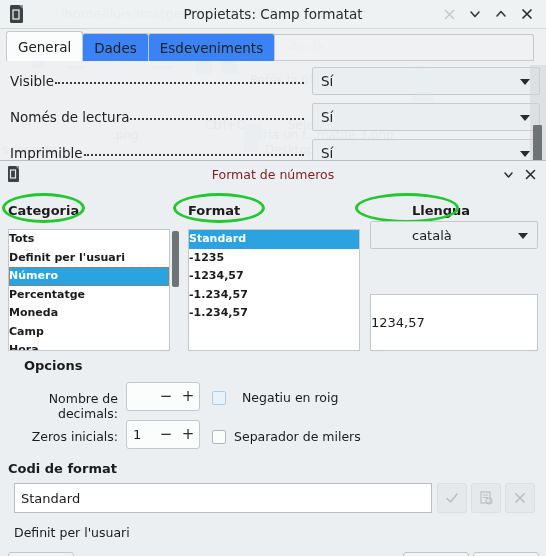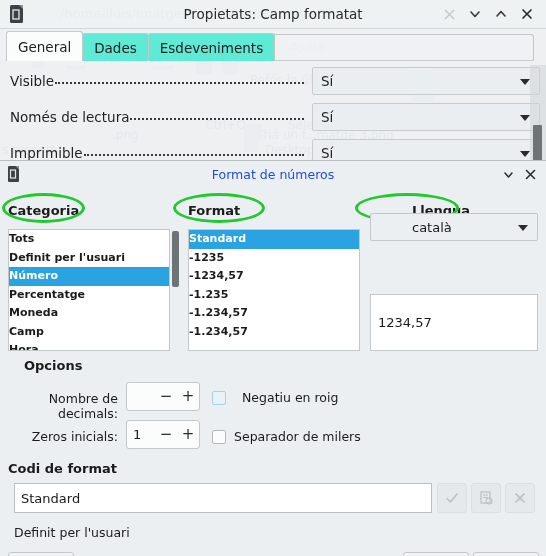--- a/index.html
+++ b/index.html
@@ -62,21 +62,21 @@
     padding-left: 6px; padding-right: 12px;
   }
   .tabstrip::after {
     content: ""; position: absolute; left: 6px; right: 12px; bottom: 0;
     height: 1px; background: #c7ccce;
   }
   .tab {
     height: 28px; padding: 0 11px; display: flex; align-items: center;
     font-size: 13.5px; color: #222; border: 1px solid #c3c8ca;
     border-bottom: none; border-radius: 3px 3px 0 0; margin-right: -1px;
-    background: #5eead4; position: relative; z-index: 1;
+    background: #3b82f6; position: relative; z-index: 1;
   }
   .tab.active { background: #fbfcfc; z-index: 2; height: 30px; }
   .tab-filler {
     flex: 1; height: 27px; border: 1px solid #c3c8ca; border-bottom: none;
     border-radius: 0 3px 0 0; background: rgba(240,243,244,0.55);
     margin-left: -1px;
   }
 
   .prop-row {
     display: flex; align-items: center; height: 33px; padding: 0 6px 0 10px;
@@ -115,21 +115,21 @@
   .dlg-num {
     position: absolute; left: 0; top: 160px; width: 546px; height: 396px;
     background: #eceff1; border-top: 1px solid #b9bec0;
   }
   .num-titlebar {
     position: relative; height: 26px; background: #eceff1;
     display: flex; align-items: center;
   }
   .num-title-text {
     position: absolute; left: 0; right: 0; text-align: center;
-    font-size: 12.5px; color: #1d4ed8;
+    font-size: 12.5px; color: #7f1d1d;
   }
   .num-win-btns {
     margin-left: auto; display: flex; align-items: center; padding-right: 8px;
     gap: 6px; z-index: 3;
   }
 
   .section-head {
     font-size: 13px; font-weight: bold; color: #1b1b1b;
   }
   .oval {
@@ -155,21 +155,21 @@
     position: absolute; width: 7px; border-radius: 2px; background: #6e7376;
   }
 
   .lang-combo {
     position: absolute; background: #eceff1; border: 1px solid #c3c8ca;
     border-radius: 2px; display: flex; align-items: center; padding: 0 9px;
     font-size: 13px; color: #1b1b1b;
   }
   .preview-box {
     position: absolute; background: #ffffff; border: 1px solid #c3c8ca;
-    display: flex; align-items: center; padding-left: 7px;
+    display: flex; align-items: center; 
     font-size: 13px; color: #1b1b1b;
   }
 
   .opt-label {
     position: absolute; font-size: 12.5px; color: #1b1b1b;
     text-align: right;
   }
   .spinner {
     position: absolute; height: 29px; background: #fbfcfc;
     border: 1px solid #c3c8ca; border-radius: 3px;
@@ -358,26 +358,25 @@
       <div class="list-item">Moneda</div>
       <div class="list-item">Camp</div>
       <div class="list-item">Hora</div>
     </div>
     <div class="list-scroll" style="left:172px; top:70px; height:56px;"></div>
 
     <div class="listbox" style="left:188px; top:68px; width:172px; height:122px;">
       <div class="list-item sel">Standard</div>
       <div class="list-item">-1235</div>
       <div class="list-item">-1234,57</div>
-      <div class="list-item">-1.235</div>
       <div class="list-item">-1.234,57</div>
       <div class="list-item">-1.234,57</div>
     </div>
 
-    <div class="lang-combo" style="left:370px; top:52px; width:168px; height:28px;padding-left:41px;">
+    <div class="lang-combo" style="left:370px; top:60px; width:168px; height:28px;padding-left:41px;">
       <span>català</span>
       <span class="combo-arrow"></span>
     </div>
 
     <div class="preview-box" style="left:370px; top:133px; width:168px; height:57px;">
       <span>1234,57</span>
     </div>
 
     <div class="section-head" style="position:absolute; left:24px; top:197px;">Opcions</div>
 

